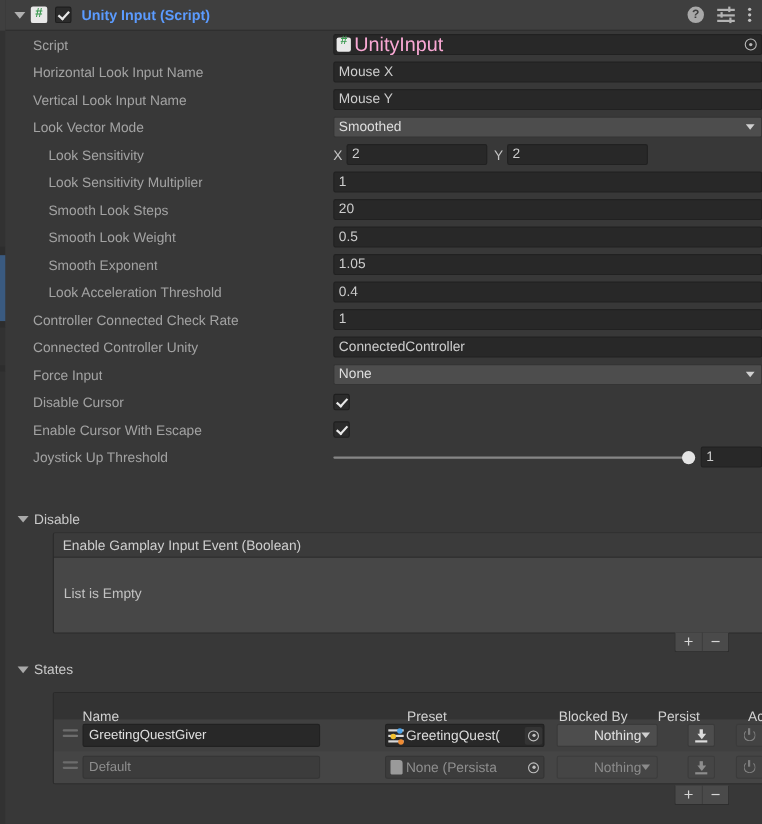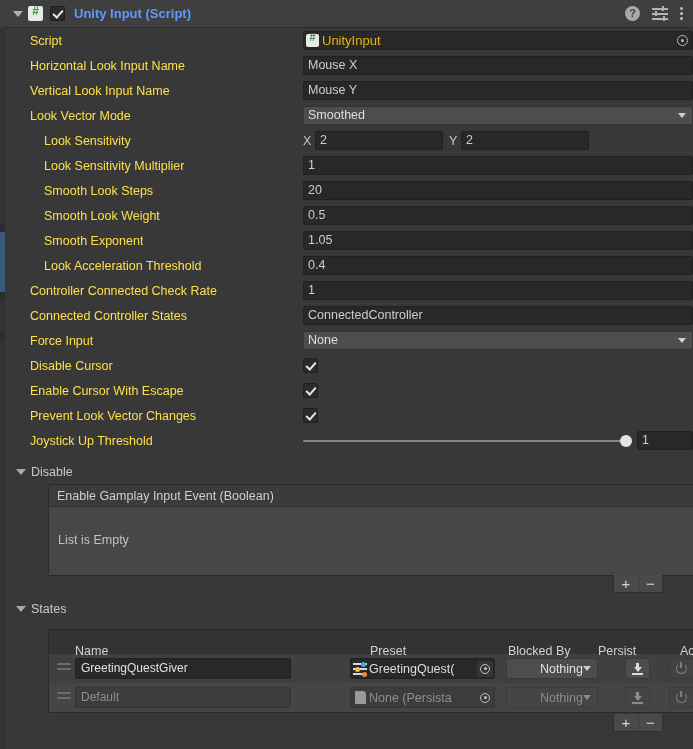--- a/index.html
+++ b/index.html
@@ -56,21 +56,21 @@
     color: #3f3f3f; font-size: 11px; font-weight: bold; line-height: 15px; text-align: center; cursor: pointer;
   }
   .ico-preset { width: 16px; height: 15px; position: relative; cursor: pointer; }
   .ico-preset i { position: absolute; background: #b4b4b4; display: block; }
   .ico-kebab { width: 5px; height: 15px; position: relative; cursor: pointer; }
   .ico-kebab i { position: absolute; left: 0; width: 3px; height: 3px; border-radius: 50%; background: #c0c0c0; display: block; }
 
   
   .rows { position: absolute; left: 5px; top: 28px; width: 688px; }
   .row { position: relative; height: 25px; display: flex; align-items: center; }
-  .lbl { font-size: 12.5px; color: #fde047; white-space: nowrap; overflow: hidden; }
+  .lbl { font-size: 12.5px; color: #a3a3a3; white-space: nowrap; overflow: hidden; }
   .lbl.lv0 { padding-left: 25px; }
   .lbl.lv1 { padding-left: 39px; }
   .ctrl-col { position: absolute; left: 298px; right: 0; display: flex; align-items: center; }
 
   .field {
     height: 19px; background: #282828; border: 1px solid #212121; border-radius: 2px;
     color: #cdcdcd; font-size: 12.5px; line-height: 17px; padding: 0 4px;
     white-space: nowrap; overflow: hidden; cursor: text;
   }
   .field.full { width: 393px; }
@@ -102,21 +102,21 @@
   .slider .knob { position: absolute; right: -1px; top: 2px; width: 12px; height: 12px; border-radius: 50%; background: #e4e4e4; }
 
   
   .objfield {
     width: 393px; height: 19px; background: #282828; border: 1px solid #212121; border-radius: 2px;
     display: flex; align-items: center; padding: 0 0 0 2px; cursor: pointer;
   }
   .objfield .oi { width: 13px; height: 13px; flex: 0 0 auto; margin-right: 3px; }
   .obj-script-ic { background: #e9e9e9; border-radius: 2px; position: relative; }
   .obj-script-ic::before { content:"#"; position:absolute; left:0; top:-3px; width:13px; text-align:center; font-size:11px; font-weight:bold; color:#3a9a50; }
-  .objfield .otext { flex: 1; font-size: 13px; color: #eab308; white-space: nowrap; overflow: hidden; }
+  .objfield .otext { flex: 1; font-size: 18px; color: #f9a8d4; white-space: nowrap; overflow: hidden; }
   .picker { width: 17px; height: 17px; flex: 0 0 auto; margin-right: 1px; display: flex; align-items: center; justify-content: center; cursor: pointer; }
   .picker::before { content: ""; width: 11px; height: 11px; border-radius: 50%; border: 1.5px solid #b8b8b8; box-sizing: border-box; }
   .picker::after { content: ""; position: absolute; width: 3px; height: 3px; border-radius: 50%; background: #b8b8b8; }
 
   
   .section-head { position: relative; height: 22px; display: flex; align-items: center; padding-left: 11px; }
   .tri { width: 0; height: 0; border-left: 5px solid transparent; border-right: 5px solid transparent; border-top: 6px solid #a9a9a9; margin-right: 5px; cursor: pointer; }
   .section-title { font-size: 12.5px; color: #c9c9c9; }
 
   
@@ -308,21 +308,21 @@
     </div>
 
     <div class="row">
       <div class="lbl lv0">Controller Connected Check Rate</div>
       <div class="ctrl-col">
           <div class="field full">1</div>
         </div>
     </div>
 
     <div class="row">
-      <div class="lbl lv0">Connected Controller States</div>
+      <div class="lbl lv0">Connected Controller Unity</div>
       <div class="ctrl-col">
           <div class="field full">ConnectedController</div>
         </div>
     </div>
 
     <div class="row">
       <div class="lbl lv0">Force Input</div>
       <div class="ctrl-col">
         <div class="dropdown">
           <span class="dd-text">None</span>
@@ -338,26 +338,20 @@
         </div>
     </div>
 
     <div class="row">
       <div class="lbl lv0">Enable Cursor With Escape</div>
       <div class="ctrl-col">
           <div class="chk on"></div>
         </div>
     </div>
 
-    <div class="row">
-      <div class="lbl lv0">Prevent Look Vector Changes</div>
-      <div class="ctrl-col">
-          <div class="chk on"></div>
-        </div>
-    </div>
 
     <div class="row">
       <div class="lbl lv0">Joystick Up Threshold</div>
       <div class="ctrl-col">
         <div class="slider-wrap">
           <div class="slider">
             <div class="track"></div>
             <div class="knob"></div>
           </div>
           <div class="field slidernum">1</div>

